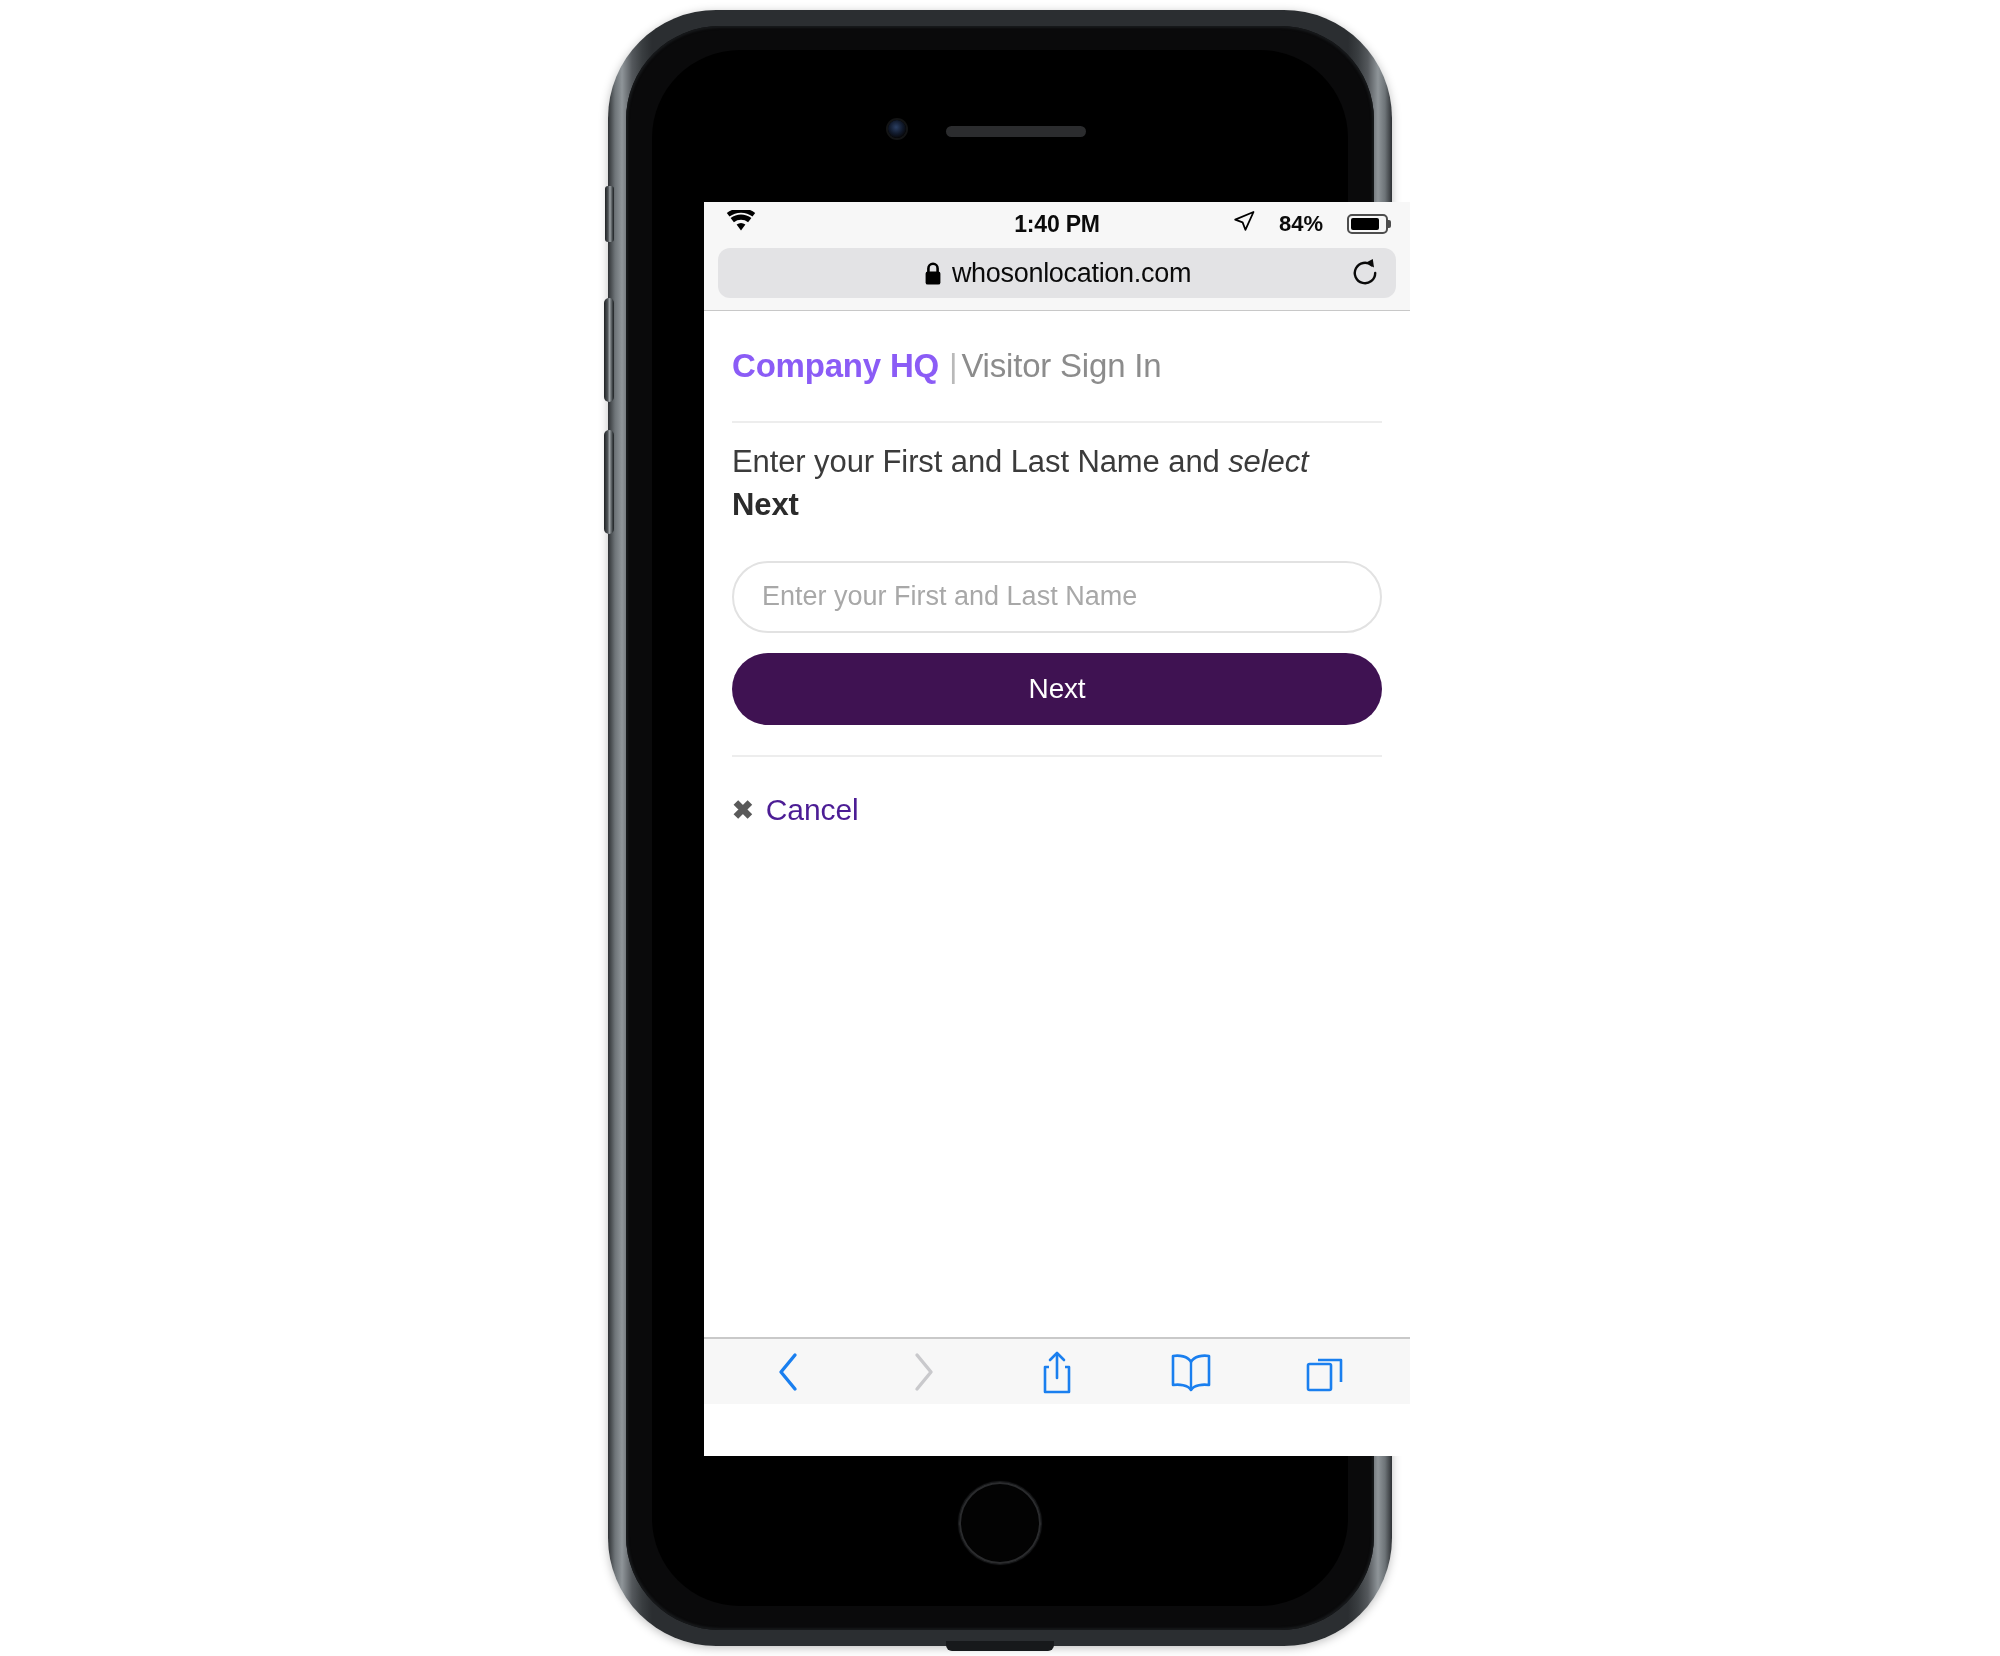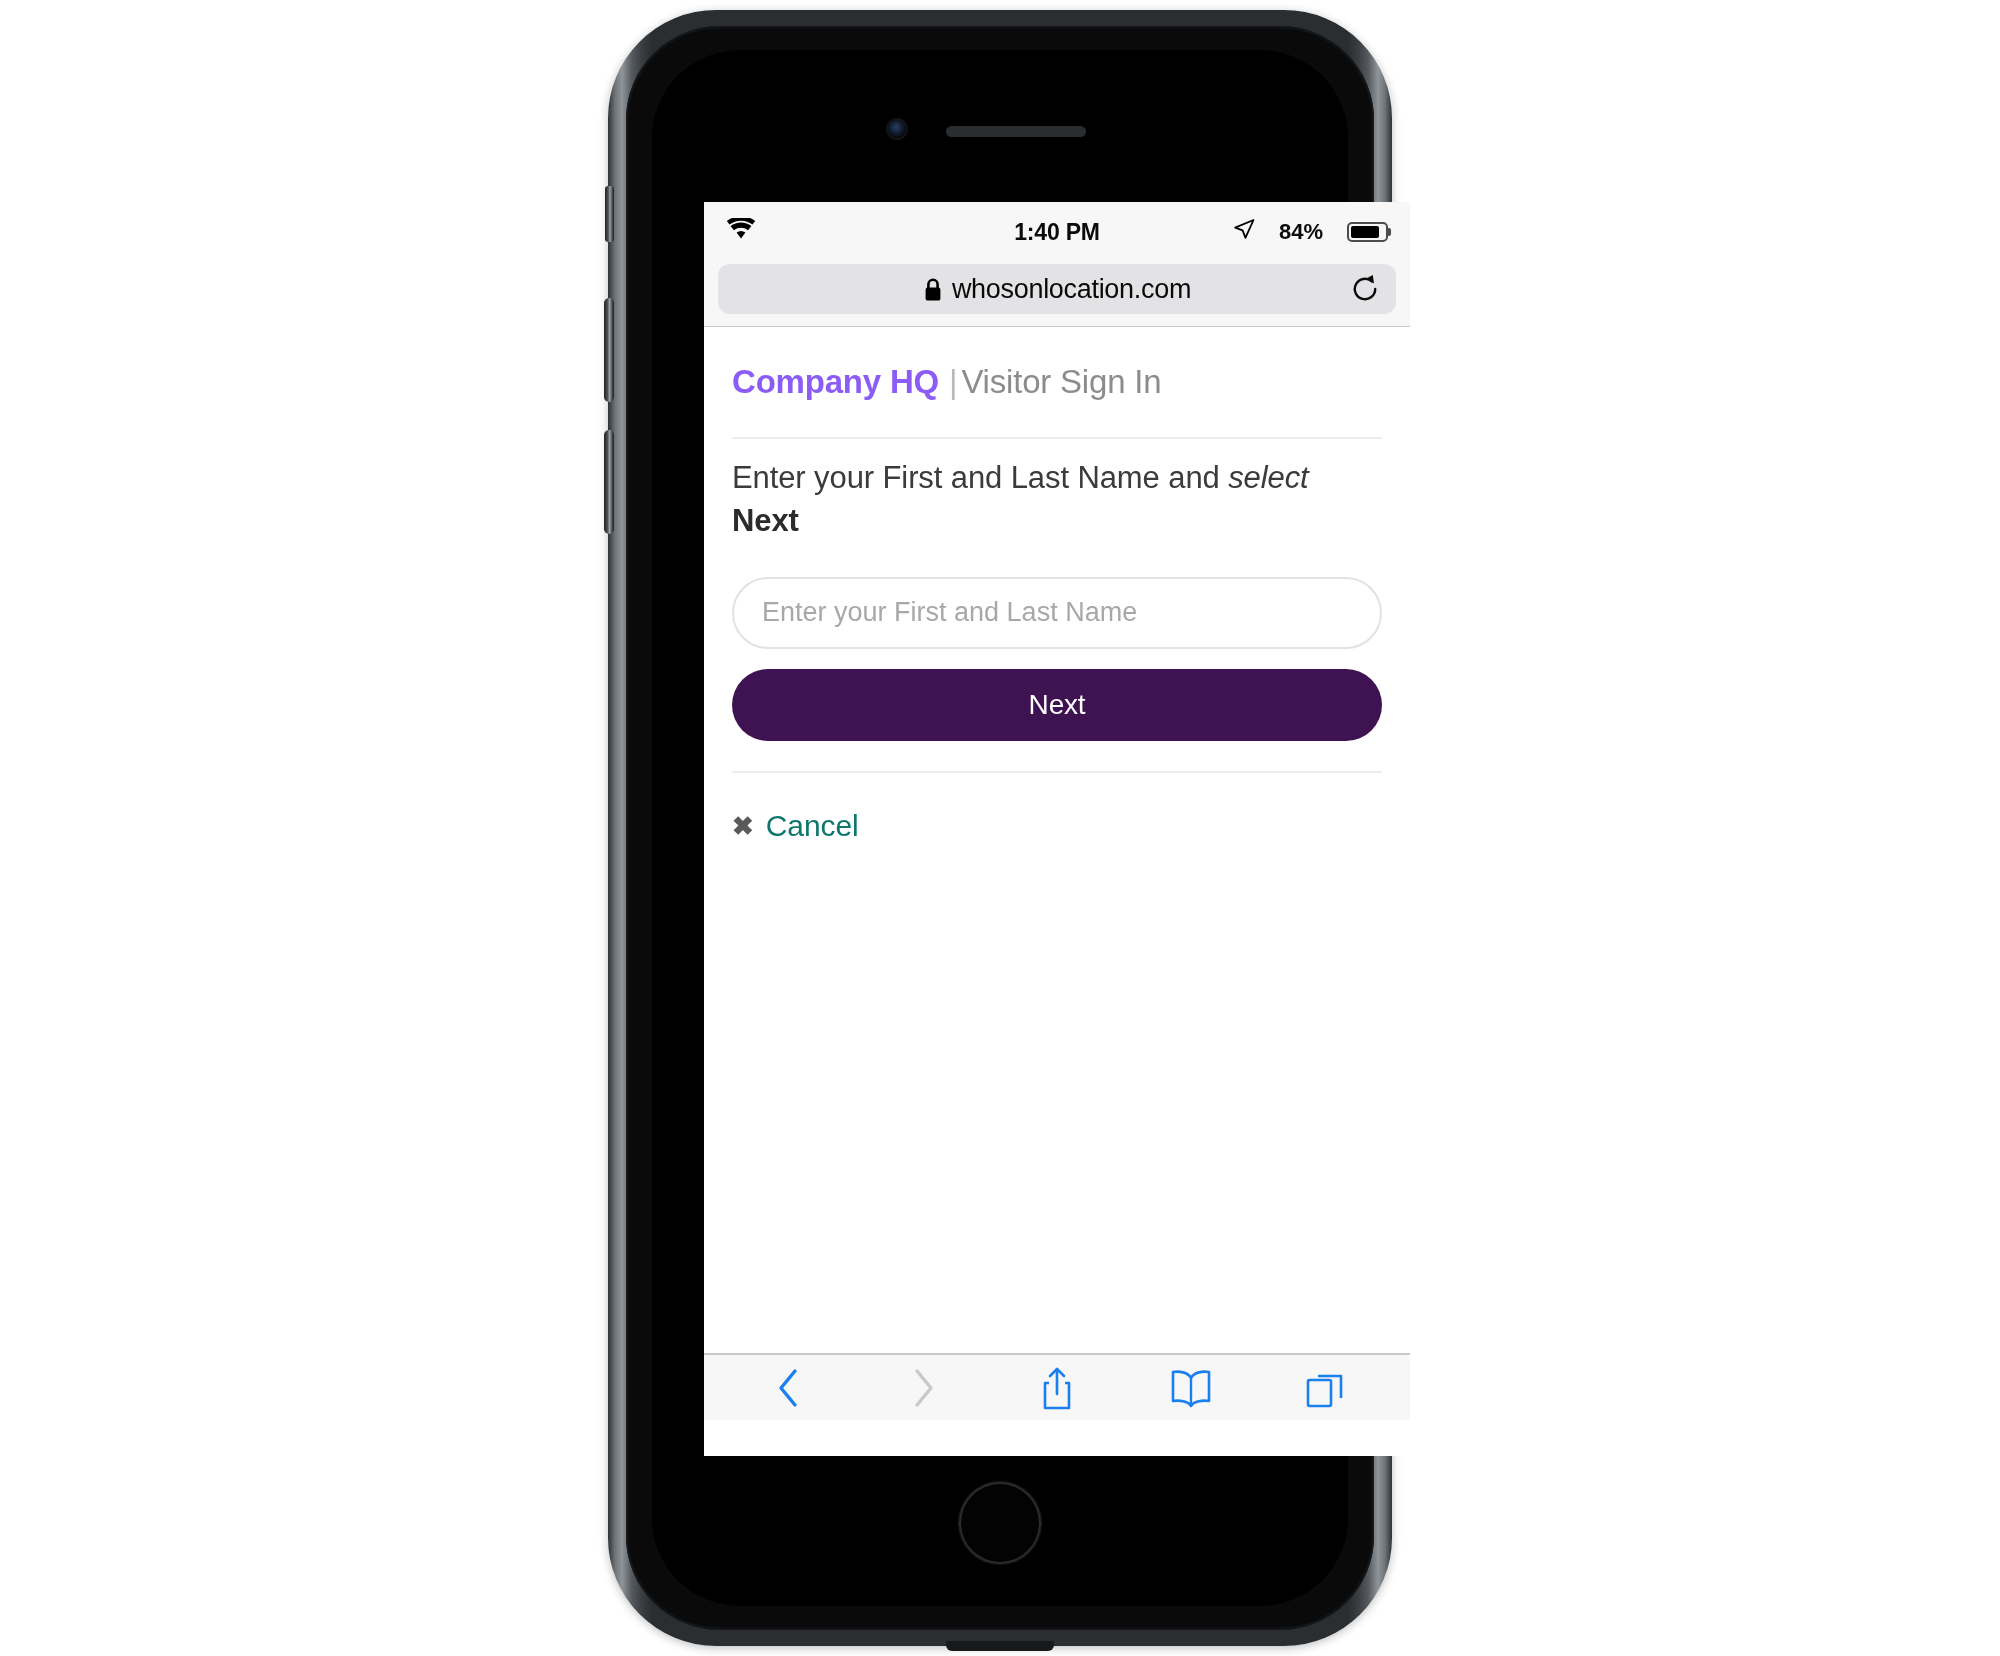--- a/index.html
+++ b/index.html
@@ -96,21 +96,21 @@
     overflow: hidden;
   }
 
   
   .statusbar {
     height: 44px;
     background: #f7f7f7;
     display: flex;
     align-items: center;
     position: relative;
-    padding: 8px 22px;
+    padding: 0 22px;
     font-size: 23px;
     font-weight: bold;
     color: #0b0b0b;
   }
   .sb-left { display: flex; align-items: center; }
   .sb-center {
     position: absolute; left: 0; right: 0; text-align: center;
     font-size: 23px; font-weight: bold; letter-spacing: -0.2px;
   }
   .sb-right {
@@ -227,21 +227,21 @@
     font-size: 30px;
     cursor: pointer;
   }
   .cancel-x {
     color: #5a5a5a;
     font-size: 26px;
     font-weight: bold;
     margin-right: 12px;
     line-height: 1;
   }
-  .cancel-label { color: #0f766e; letter-spacing: -0.1px; }
+  .cancel-label { color: #4c1d95; letter-spacing: -0.1px; }
 
   
   .toolbar {
     position: absolute;
     left: 0; right: 0; bottom: 0;
     height: 67px;
     background: #f7f7f7;
     border-top: 2px solid #c9c9c9;
     display: flex;
     align-items: center;

